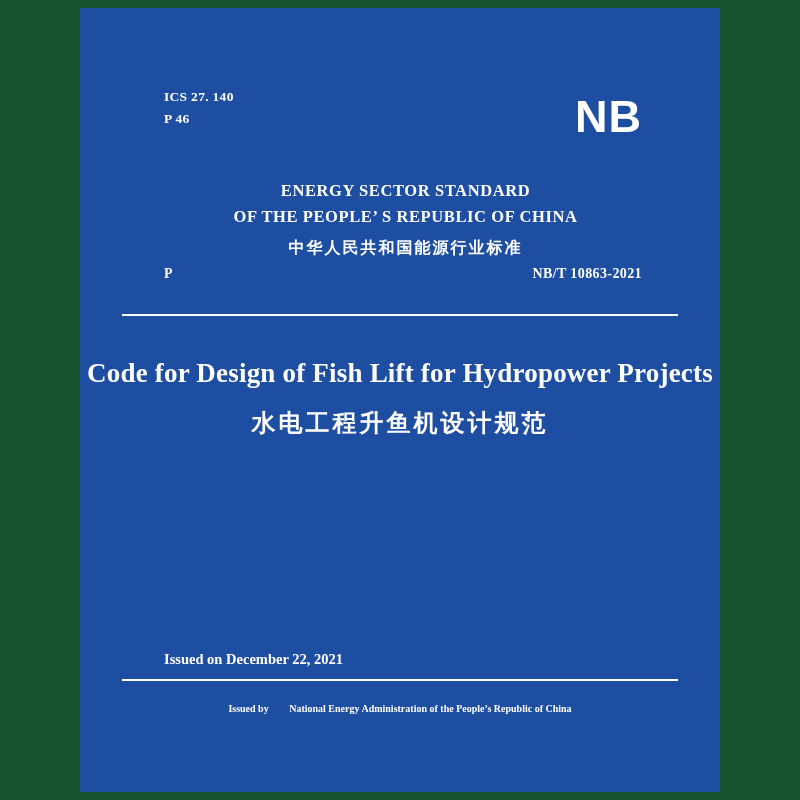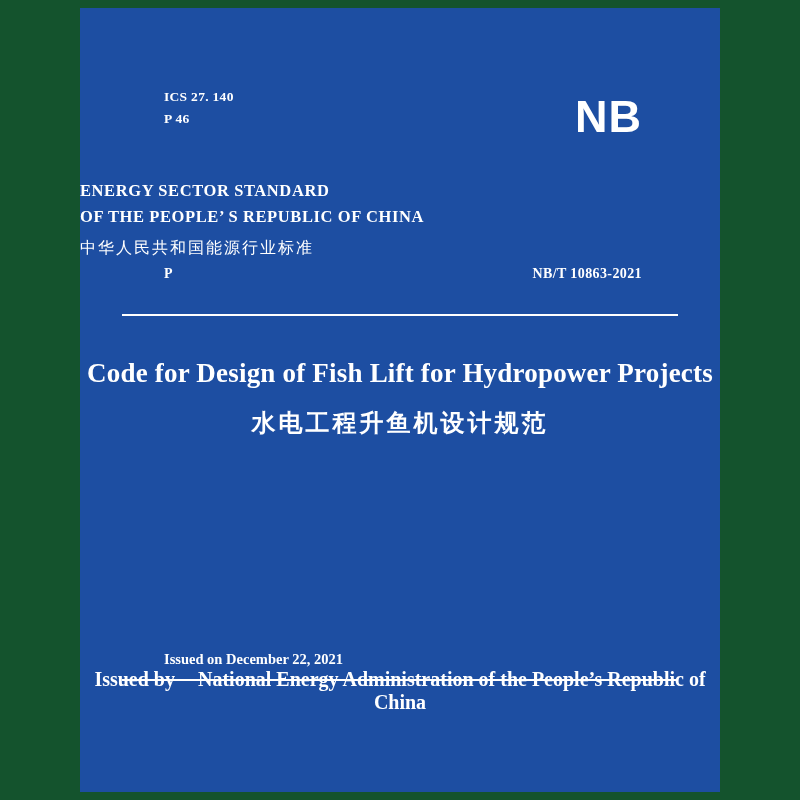--- a/index.html
+++ b/index.html
@@ -50,33 +50,34 @@
     font-weight: bold;
     letter-spacing: 1px;
     line-height: 1;
     font-family: "Liberation Sans", sans-serif;
     margin-top: 28px;
   }
 
   
   .std-titles {
     position: absolute;
-    left: 0;
+    left: 11px;
     right: 0;
     top: 170px;
+    text-align: center;
   }
   .std-en1, .std-en2 {
     font-size: 16.5px;
     font-weight: bold;
     letter-spacing: 0.6px;
     line-height: 1.55;
   }
   .std-cn {
     font-size: 16px;
-    font-weight: normal;
+    font-weight: bold;
     letter-spacing: 2px;
     margin-top: 9px;
   }
 
   
   .class-row {
     position: absolute;
     left: 84px;
     right: 78px;
     top: 258px;
@@ -139,21 +140,21 @@
     font-weight: bold;
   }
 
   
   .issued-by {
     position: absolute;
     left: 0;
     right: 0;
     bottom: 78px;
     text-align: center;
-    font-size: 20px;
+    font-size: 10px;
     font-weight: bold;
   }
   .issued-by .label { margin-right: 18px; }
 </style>
 </head>
 <body>
 
 <div class="page">
   <div class="cover">
 

